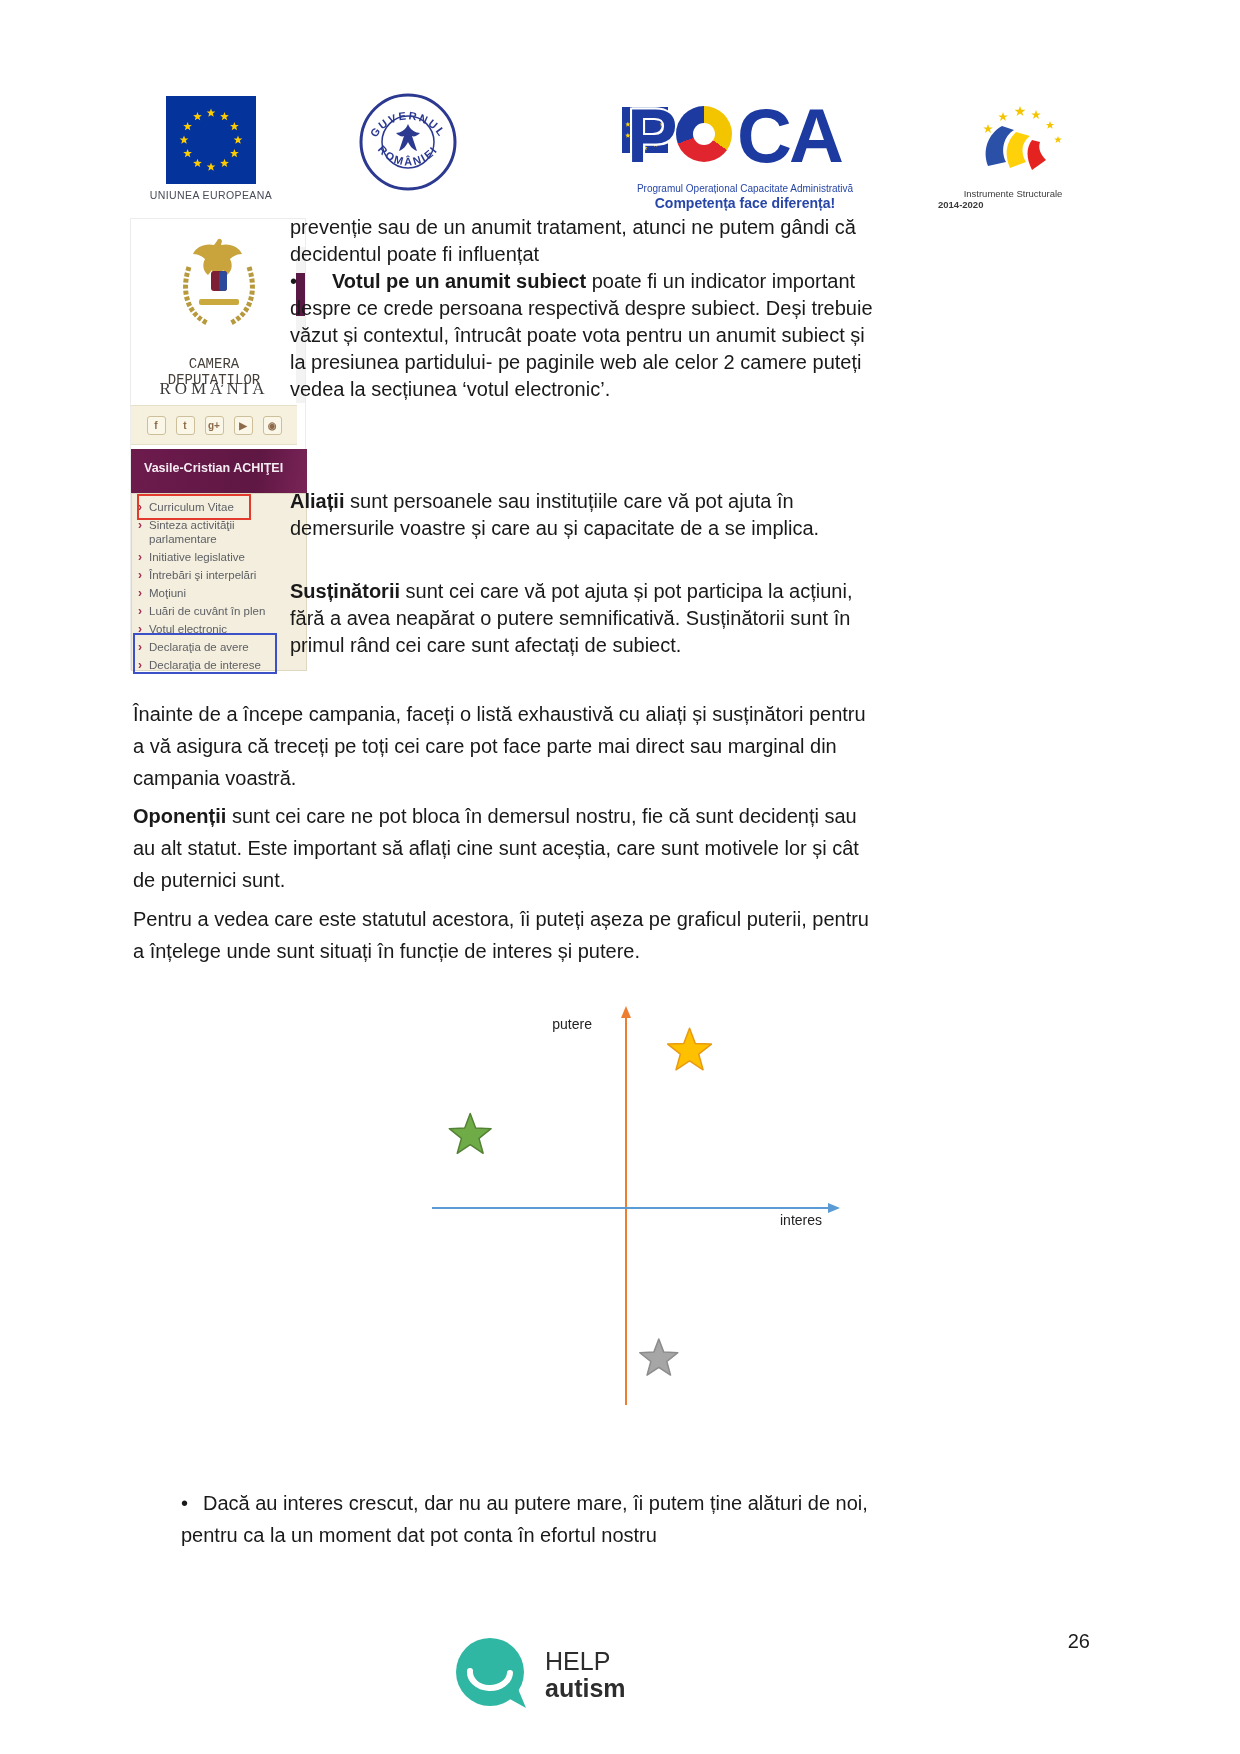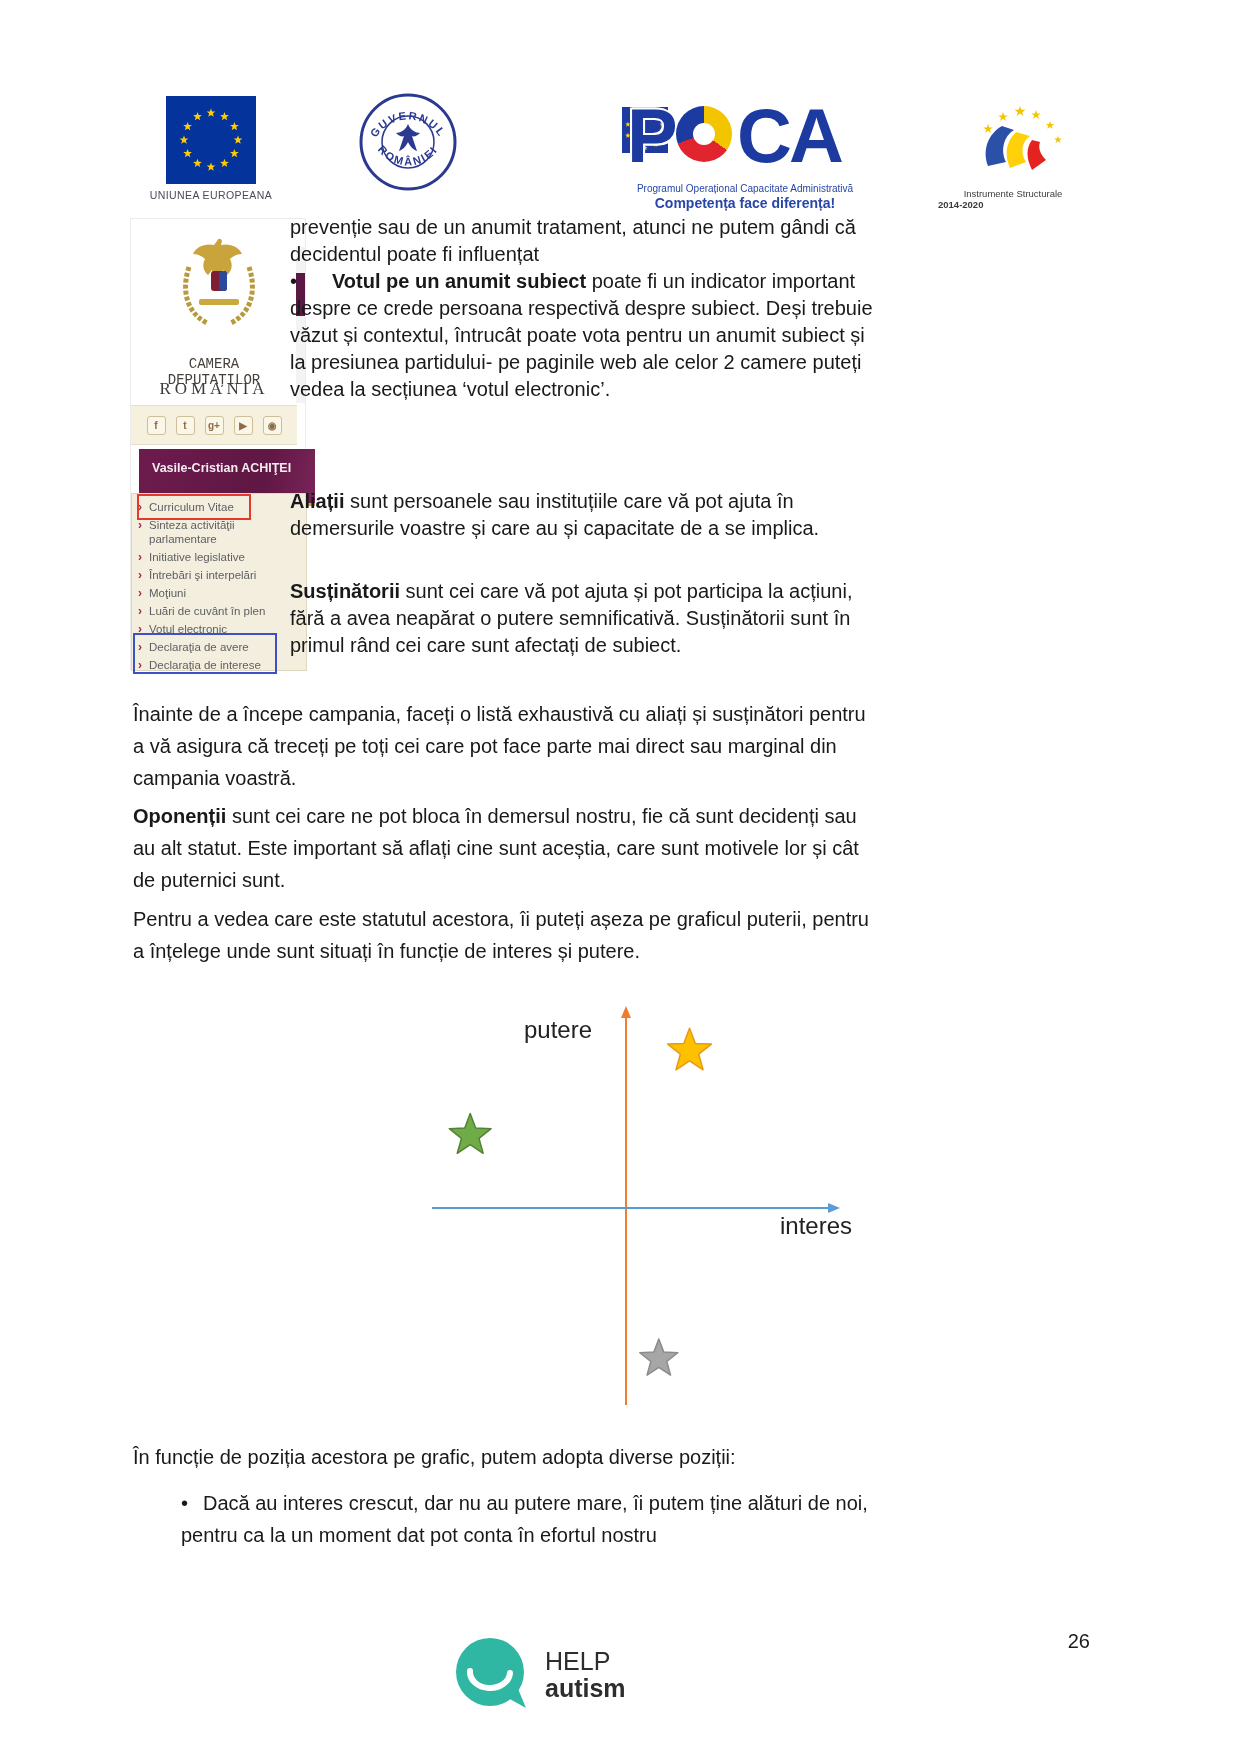--- a/index.html
+++ b/index.html
@@ -38,33 +38,33 @@
   .coat{position:absolute;left:44px;top:14px;}
   .romania{position:absolute;left:0;top:112px;width:166px;text-align:center;
            font-family:"Liberation Serif",serif;font-size:17px;letter-spacing:4px;color:#3b3b3b;margin-top:48px;}
   .chamber{position:absolute;left:0;top:137px;width:166px;text-align:center;white-space:pre-line;
            font-family:Liberation Mono, monospace;font-size:14px;line-height:16px;color:#46403b;}
   .social-bar{position:absolute;left:0;top:186px;width:166px;height:38px;background:#f6f1de;
               border-top:1px solid #e7e0c8;border-bottom:1px solid #e7e0c8;
               display:flex;align-items:center;justify-content:center;gap:10px;}
   .soc{width:17px;height:17px;background:#faf6e8;border:1px solid #cdbf9a;border-radius:3px;
        font-size:10px;line-height:17px;text-align:center;color:#8d6b4a;font-weight:bold;}
-  .plate{position:absolute;left:8px;top:230px;width:176px;height:57px;
+  .plate{position:absolute;left:0;top:230px;width:176px;height:57px;
          background:linear-gradient(100deg,#6d1b4d,#5f1743 70%,#7a2458);border-bottom:3px solid #dfa437;box-sizing:border-box;}
   .plate .nm{padding:12px 0 0 13px;font-size:12.5px;font-weight:bold;color:#f5ecf2;}
   .menu{position:absolute;left:0;top:274px;width:176px;height:178px;background:#f3eedd;
         border:1px solid #dfd8c0;box-sizing:border-box;padding-top:4px;}
   .menu-item{display:flex;padding:2px 0 2px 6px;}
   .mi-arrow{width:11px;color:#a02c50;font-size:12px;line-height:14px;font-weight:bold;flex:none;}
   .mi-label{font-size:11.5px;line-height:14px;color:#5e6065;white-space:pre-line;}
   .hl-red{left:6px;top:275px;width:110px;height:22px;border:2px solid #e23b2e;}
   .hl-blue{left:2px;top:414px;width:140px;height:37px;border:2px solid #3c50c8;}
 
   
-  .axis-label{font-size:24px;color:#222;}
+  .axis-label{font-size:14px;color:#222;}
   .lbl-putere{left:520px;top:1016px;width:72px;text-align:right;}
   .lbl-interes{left:780px;top:1212px;}
 
   
   .help-logo{left:452px;top:1634px;}
   .help-l1{left:545px;top:1648px;font-size:25px;line-height:26px;font-weight:normal;color:#2d2d2d;}
   .help-l2{left:545px;top:1675px;font-size:25px;line-height:26px;font-weight:bold;color:#2d2d2d;}
   .page-num{left:1050px;top:1630px;width:40px;text-align:right;font-size:20px;color:#1b1b1b;}
 </style>
 </head>
@@ -240,21 +240,20 @@
       <polygon points="626,1006 621,1018 631,1018" fill="#ED7D31"></polygon>
       <line x1="432" y1="1208" x2="830" y2="1208" stroke="#5B9BD5" stroke-width="2"></line>
       <polygon points="840,1208 828,1203 828,1213" fill="#5B9BD5"></polygon>
       <polygon points="689.55,1028.20 695.23,1043.38 711.42,1044.09 698.74,1054.19 703.07,1069.81 689.55,1060.86 676.03,1069.81 680.36,1054.19 667.68,1044.09 683.87,1043.38" fill="#FFC000" stroke="#E89A12" stroke-width="1.5" stroke-linejoin="round"></polygon>
       <polygon points="470.20,1113.48 475.63,1128.00 491.12,1128.68 478.99,1138.34 483.13,1153.28 470.20,1144.72 457.27,1153.28 461.41,1138.34 449.28,1128.68 464.77,1128.00" fill="#6FAC47" stroke="#548235" stroke-width="1.5" stroke-linejoin="round"></polygon>
       <polygon points="658.80,1338.92 663.74,1352.12 677.82,1352.74 666.79,1361.52 670.56,1375.10 658.80,1367.32 647.04,1375.10 650.81,1361.52 639.78,1352.74 653.86,1352.12" fill="#A6A6A6" stroke="#8C8C8C" stroke-width="1.5" stroke-linejoin="round"></polygon>
     </svg>
   <div class="abs axis-label lbl-putere">putere</div>
   <div class="abs axis-label lbl-interes">interes</div>
 
-  <p class="abs bt bt-full" style="left:133px;top:1441px;width:985px;">În funcție de poziția acestora pe grafic, putem adopta diverse poziții:</p>
 
   <p class="abs bt bt-full" style="left:153px;top:1487px;width:965px;margin-left:28px;"><span class="bullet-gap2">•</span><span>Dacă au interes crescut, dar nu au putere mare, îi putem ține alături de noi,
 pentru ca la un moment dat pot conta în efortul nostru</span></p>
 
   <svg class="abs help-logo" width="84" height="84" viewBox="0 0 84 84">
     <path d="M56,64 L74,74 L64,50 Z" fill="#2fb7a3"></path>
     <circle cx="38" cy="38" r="34" fill="#2fb7a3"></circle>
     <path d="M18,37 a20,16 0 0 0 40,2" stroke="#fff" stroke-width="6" fill="none" stroke-linecap="round"></path>
   </svg>
   <div class="abs help-l1">HELP</div>

